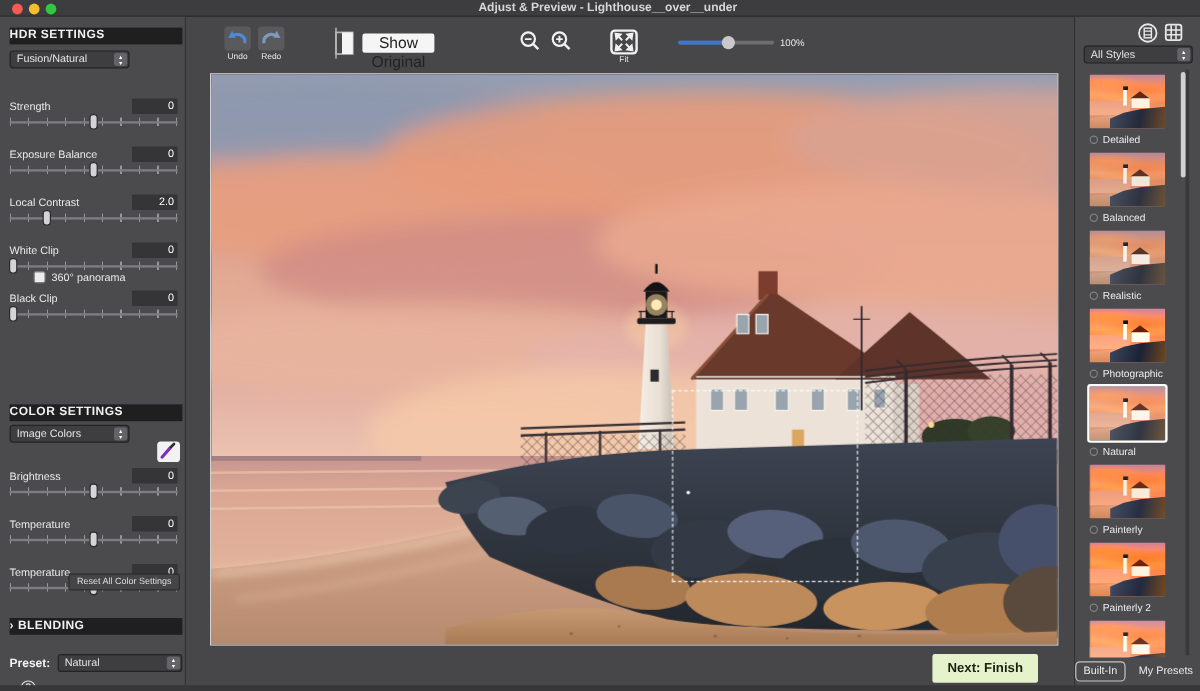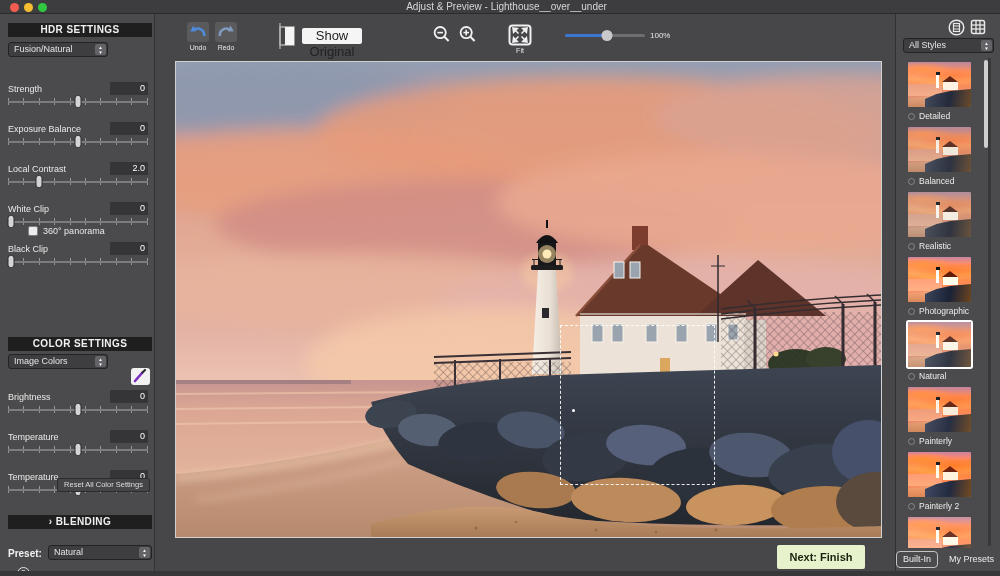--- a/index.html
+++ b/index.html
@@ -4,29 +4,29 @@
 <style>
   * { box-sizing: border-box; margin: 0; padding: 0; }
   html,body { width:1000px; height:576px; }
   body { font-family: "Liberation Sans", sans-serif; background:#47474a; overflow:hidden; }
   .app { position:relative; width:1000px; height:576px; background:#47474a; }
 
   
   .titlebar { position:absolute; left:0; top:0; width:1000px; height:14px; background:#3d3d3f; border-bottom:1px solid #2a2a2c; }
   .tl { position:absolute; top:3px; width:9px; height:9px; border-radius:50%; }
   .tl.red{ left:10px; background:#f45c52; } .tl.yel{ left:24px; background:#f5bd30; } .tl.grn{ left:38px; background:#2fc840; }
-  .title-text { position:absolute; left:0; right:0; top:1px; text-align:center; font-size:10px; font-weight:normal; color:#d6d6d6;padding-left:13px; }
+  .title-text { position:absolute; left:0; right:0; top:1px; text-align:center; font-size:10px; font-weight:bold; color:#d6d6d6;padding-left:13px; }
 
   
   .left-panel { position:absolute; left:0; top:14px; width:155px; height:557px; background:#4b4b4d; border-right:1px solid #323234; }
   .right-panel { position:absolute; left:895px; top:14px; width:105px; height:557px; background:#4b4b4d; border-left:1px solid #323234; }
   .bottom-strip { position:absolute; left:0; top:571px; width:1000px; height:5px; background:#37373a; }
 
   .panel-header { position:absolute; left:8px; width:144px; height:14px; background:#1f1f20; color:#f0f0f0;
-    font-size:10px; font-weight:bold; text-align:center; line-height:14px; letter-spacing:.4px; }
+    font-size:10px; font-weight:bold; text-align:left; line-height:14px; letter-spacing:.4px; }
 
   .dropdown { position:absolute; height:15px; background:#3e3e40; border:1px solid #232325; border-radius:3px;
     color:#e4e4e4; font-size:9px; line-height:13px; padding-left:5px; }
   .dropdown .stepper { position:absolute; right:1px; top:1px; bottom:1px; width:11px; background:#636368; border-radius:2px;
     display:flex; flex-direction:column; align-items:center; justify-content:center; color:#fff; font-size:4.5px; line-height:5px; }
 
   
   .srow { width:140px; margin-bottom:5px;margin-top:16px; }
   .srow-top { display:flex; justify-content:space-between; align-items:center; height:13px; }
   .slabel { font-size:9px; color:#e9e9e9; }

